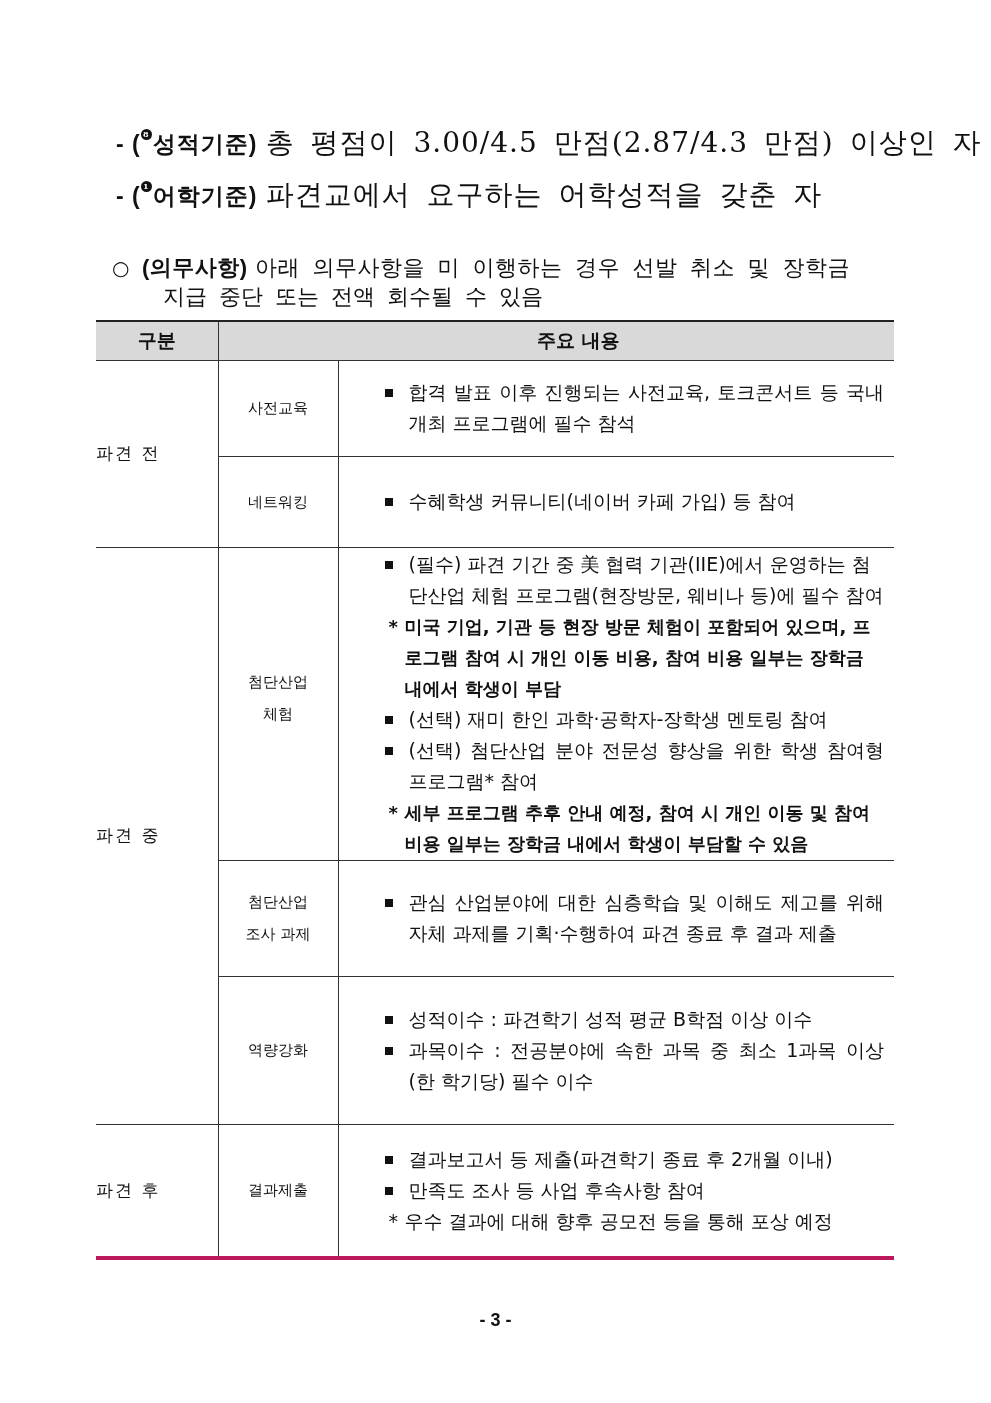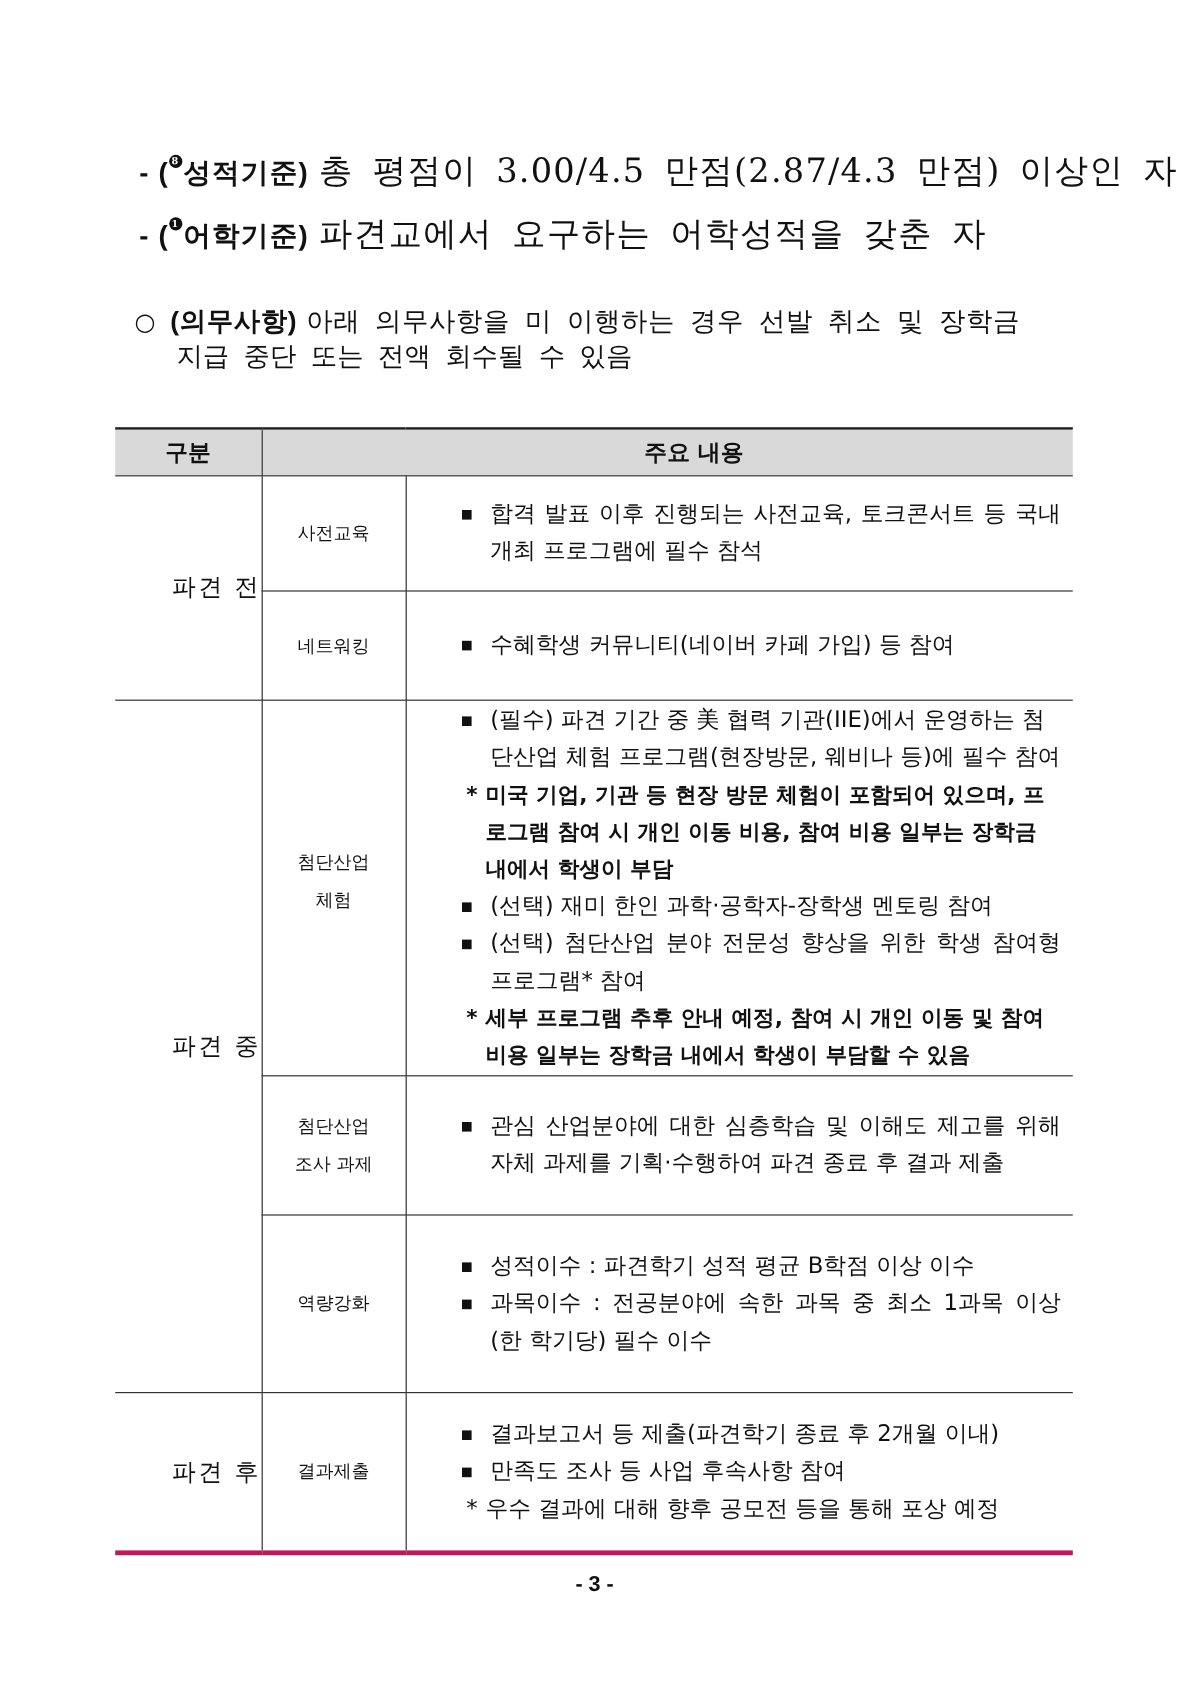--- a/index.html
+++ b/index.html
@@ -11,38 +11,38 @@
   .b { font-weight: bold; }
 
   .crit { left: 116px; font-size: 23px; letter-spacing: 1px; }
   .crit .lead { font-family: "Liberation Sans", "DejaVu Sans", sans-serif; font-weight: bold; }
   .crit .mark { display: inline-block; width: 11px; height: 11px; border-radius: 50%; background: #111; vertical-align: 12px; margin-right: 1px; position: relative; }
   .crit .mark span { position: absolute; left: 0; top: -1px; width: 11px; text-align: center; font-size: 8px; color: #fff; font-weight: bold; line-height: 12px; }
   .crit .body { font-size: 28px; word-spacing: 6px; }
 
   .duty { left: 112px; font-size: 22px; letter-spacing: 0.5px; }
   .duty .circle { font-size: 20px; margin-right: 12px; }
-  .duty-2 { left: 147px; font-size: 22px; word-spacing: 5px; }
+  .duty-2 { left: 163px; font-size: 22px; word-spacing: 5px; }
 
   table.main {
-    position: absolute; left: 96px; top: 356px; width: 798px;
+    position: absolute; left: 96px; top: 320px; width: 798px;
     border-collapse: collapse; table-layout: fixed;
     font-family: "DejaVu Sans", "Liberation Sans", sans-serif;
   }
   table.main td, table.main th {
     border: 1.5px solid #333; vertical-align: middle;
   }
   table.main tr:first-child th { border-top: 2px solid #222; }
   table.main tr:last-child td { border-bottom: 4px solid #be185d; }
   table.main td:first-child, table.main th:first-child { border-left: none; }
   table.main td:last-child, table.main th:last-child { border-right: none; padding-left: 44px; }
   table.main th {
     background: #d9d9d9; height: 39px; font-size: 19px; font-weight: bold; text-align: center;
   }
-  .cat { text-align: right; font-size: 20px; letter-spacing: 2px; }
+  .cat { text-align: left; font-size: 17px; letter-spacing: 2px; }
   .sub { text-align: center; font-size: 15px; line-height: 32px; }
   .content { padding: 0 10px 0 12px; font-size: 19px; line-height: 31px; }
   .item { position: relative; padding-left: 26px; }
   .item .sq { position: absolute; left: 2px; top: 12px; width: 8px; height: 8px; background: #111; }
   .note { position: relative; padding-left: 22px; font-size: 18px; }
   .note .ast { position: absolute; left: 6px; top: 0; }
   .note.bold { font-weight: bold; }
   .justify { text-align: justify; text-align-last: left; }
 
   .pageno { position: absolute; top: 1310px; left: 0; width: 991px; text-align: center; font-size: 18px; font-weight: bold; font-family: "Liberation Sans", sans-serif; }

